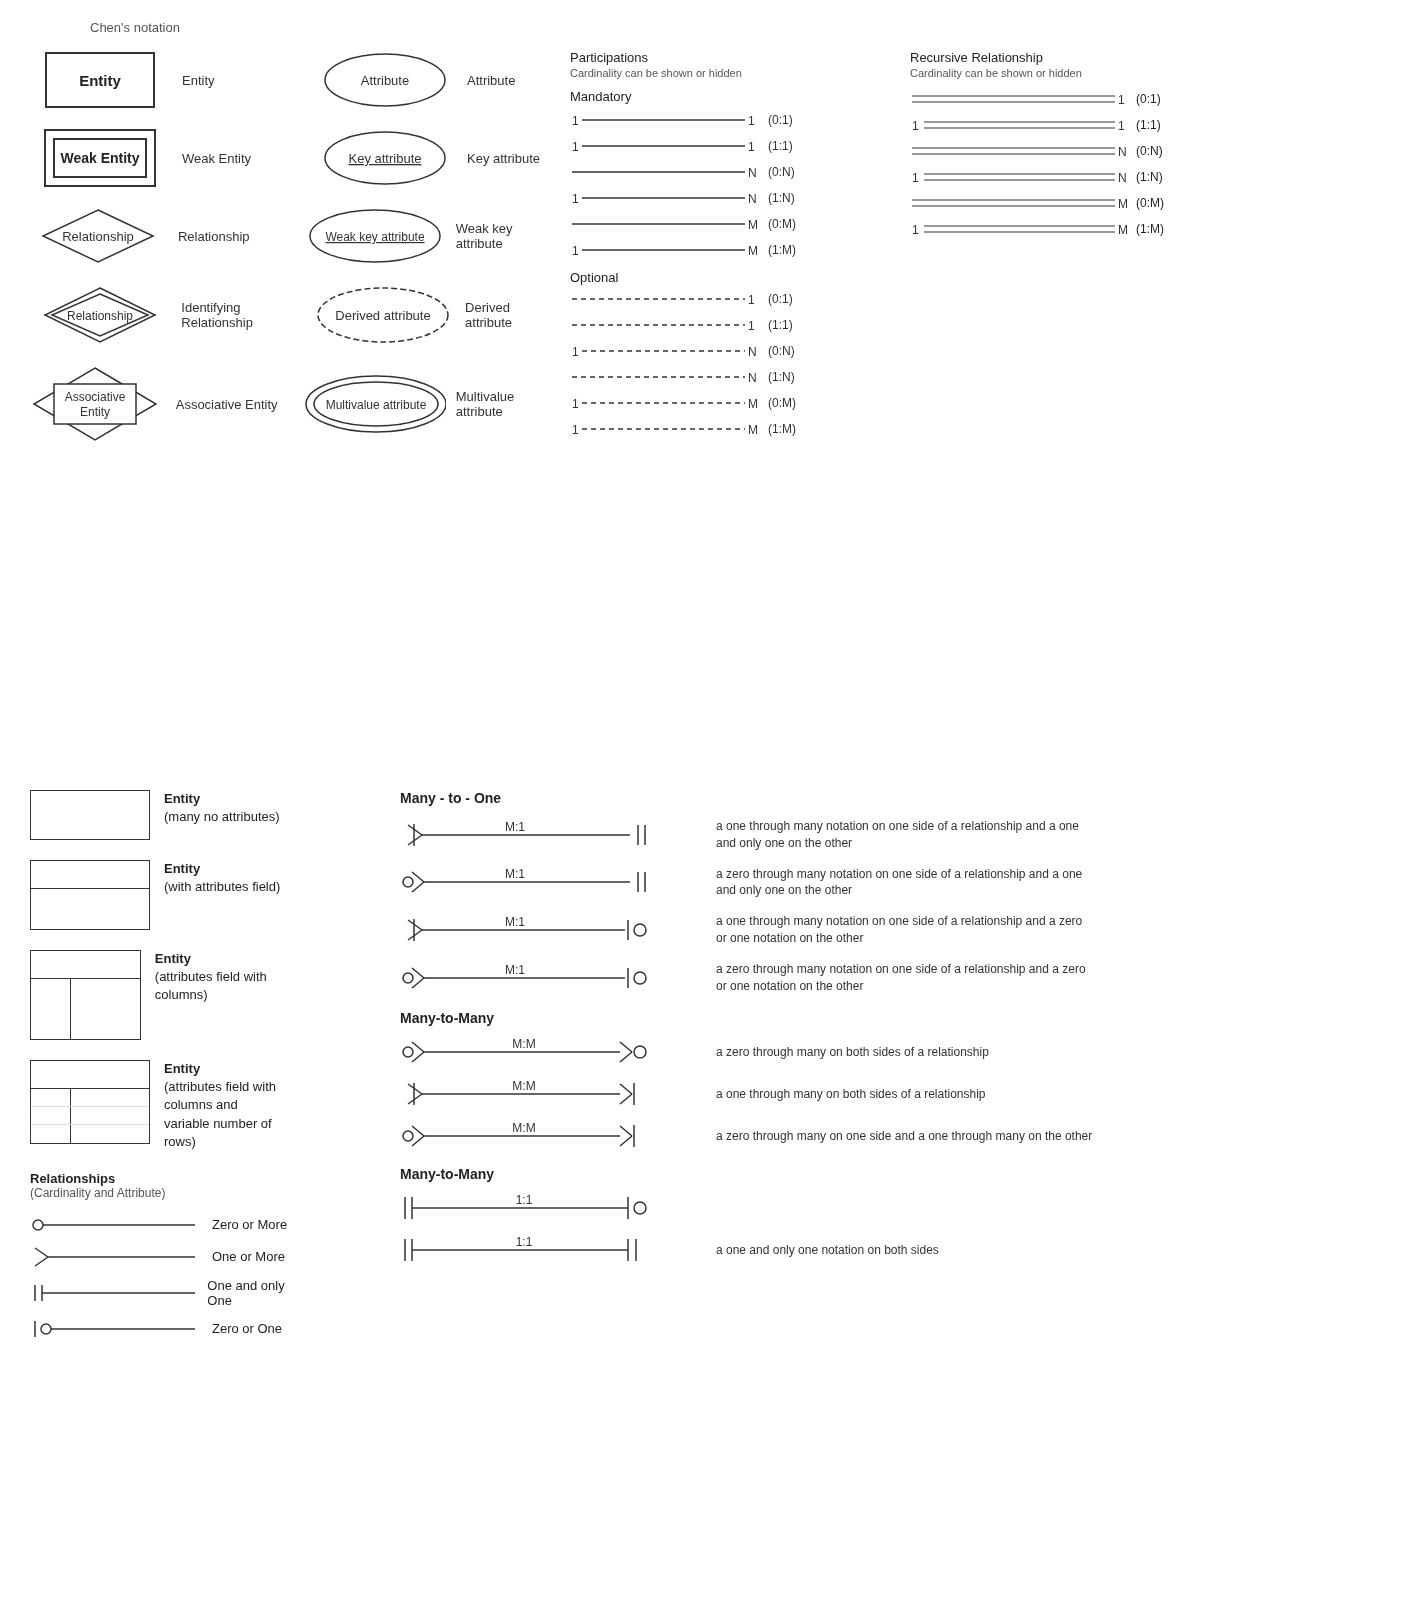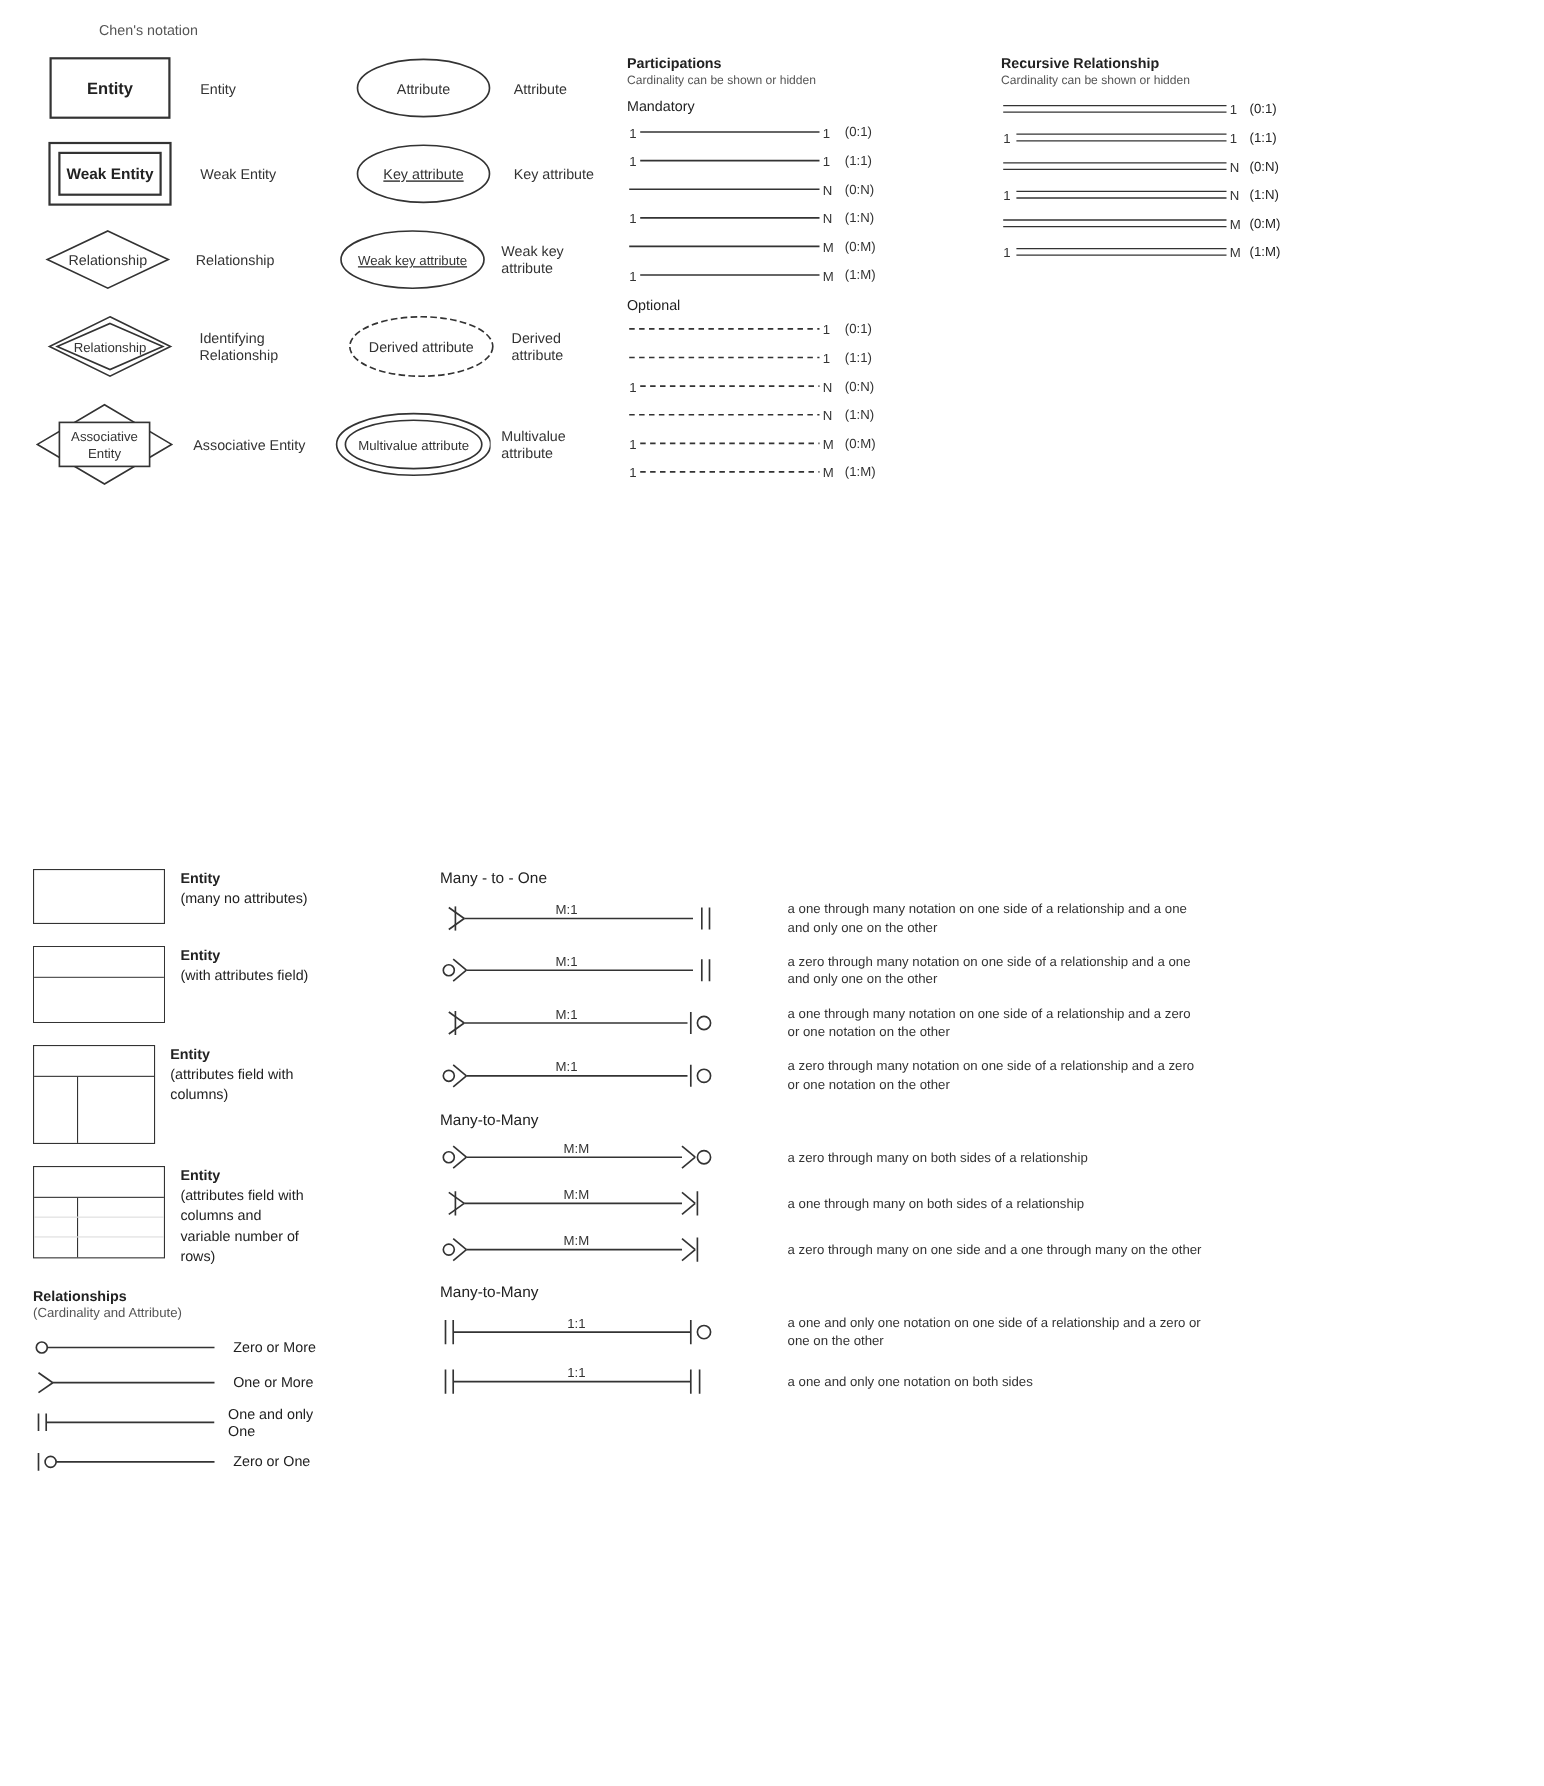--- a/index.html
+++ b/index.html
@@ -55,21 +55,21 @@
       font-size: 13px;
       margin-left: 12px;
     }
     .attr-label {
       color: #333;
       font-size: 13px;
       margin-left: 10px;
     }
     .participations-title {
       font-size: 13px;
-      font-weight: bold;
+      font-weight: normal;
       margin-bottom: 2px;
     }
     .participations-sub {
       font-size: 11px;
       color: #555;
       margin-bottom: 10px;
     }
     .part-row {
       display: flex;
       align-items: center;
@@ -176,21 +176,21 @@
     .rel-row {
       display: flex;
       align-items: center;
       margin-bottom: 10px;
     }
     .rel-label {
       font-size: 13px;
       margin-left: 12px;
     }
     .m2o-title {
-      font-weight: normal;
+      font-weight: bold;
       font-size: 14px;
       margin-bottom: 12px;
     }
     .m2o-row {
       display: flex;
       align-items: center;
       margin-bottom: 14px;
     }
     .m2o-label {
       font-size: 12px;
@@ -710,21 +710,20 @@
 
         <div class="m2o-row">
           <svg width="300" height="28">
             <line x1="5" y1="3" x2="5" y2="25" stroke="#333" stroke-width="1.5"></line>
             <line x1="12" y1="3" x2="12" y2="25" stroke="#333" stroke-width="1.5"></line>
             <line x1="12" y1="14" x2="228" y2="14" stroke="#333" stroke-width="1.5"></line>
             <text x="124" y="10" text-anchor="middle" font-size="12" fill="#333">1:1</text>
             <line x1="228" y1="3" x2="228" y2="25" stroke="#333" stroke-width="1.5"></line>
             <circle cx="240" cy="14" r="6" fill="white" stroke="#333" stroke-width="1.5"></circle>
           </svg>
-          <span class="m2o-label">a one and only one notation on one side of a relationship and a zero or one on the other</span>
         </div>
 
         <div class="m2o-row">
           <svg width="300" height="28">
             <line x1="5" y1="3" x2="5" y2="25" stroke="#333" stroke-width="1.5"></line>
             <line x1="12" y1="3" x2="12" y2="25" stroke="#333" stroke-width="1.5"></line>
             <line x1="12" y1="14" x2="228" y2="14" stroke="#333" stroke-width="1.5"></line>
             <text x="124" y="10" text-anchor="middle" font-size="12" fill="#333">1:1</text>
             <line x1="228" y1="3" x2="228" y2="25" stroke="#333" stroke-width="1.5"></line>
             <line x1="236" y1="3" x2="236" y2="25" stroke="#333" stroke-width="1.5"></line>

